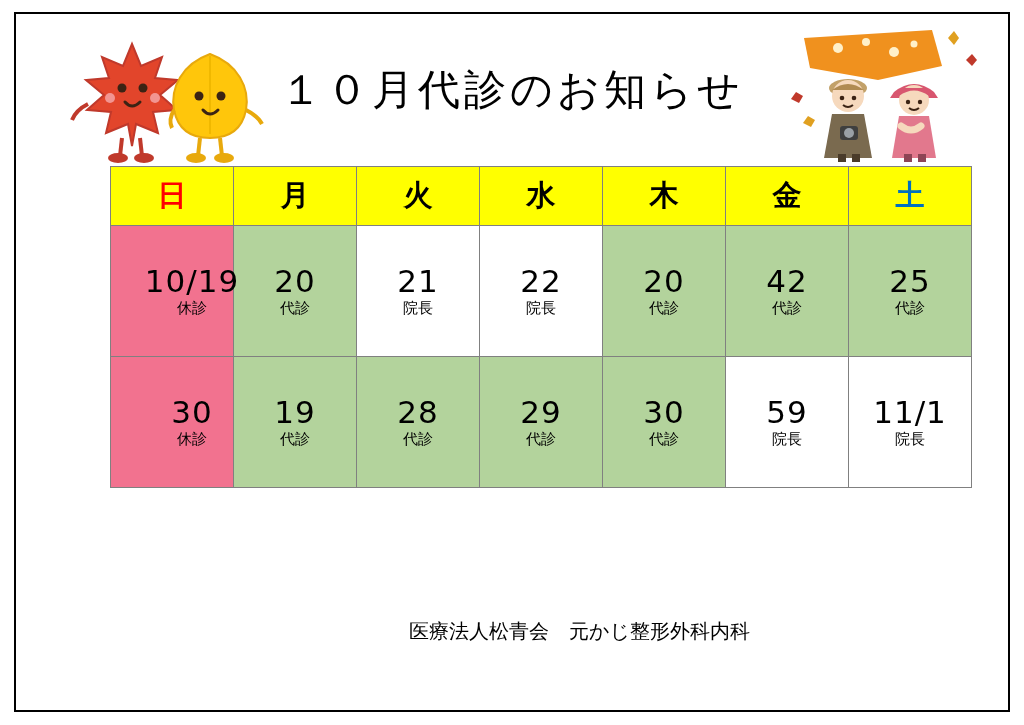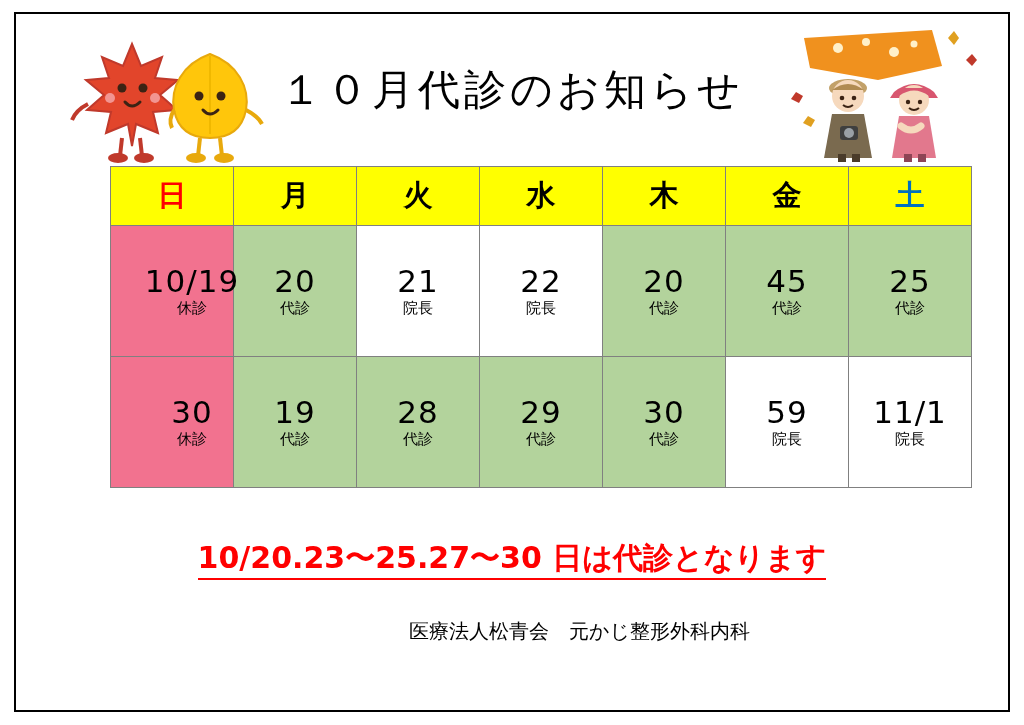--- a/index.html
+++ b/index.html
@@ -269,21 +269,21 @@
           </div>
         </td>
         <td class="bg-green">
           <div class="cell-inner">
             <div class="daynum">20</div>
             <div class="daynote">代診</div>
           </div>
         </td>
         <td class="bg-green">
           <div class="cell-inner">
-            <div class="daynum">45</div>
+            <div class="daynum">42</div>
             <div class="daynote">代診</div>
           </div>
         </td>
         <td class="bg-green">
           <div class="cell-inner">
             <div class="daynum">25</div>
             <div class="daynote">代診</div>
           </div>
         </td>
       </tr>
@@ -327,18 +327,15 @@
         <td class="bg-white">
           <div class="cell-inner">
             <div class="daynum">11/1</div>
             <div class="daynote">院長</div>
           </div>
         </td>
       </tr>
     </tbody>
   </table>
 
-  <div class="notice">
-    <span>10/20.23〜25.27〜30 日は代診となります</span>
-  </div>
 
   <div class="footer">医療法人松青会　元かじ整形外科内科</div>
 </div>
 
 </body></html>

